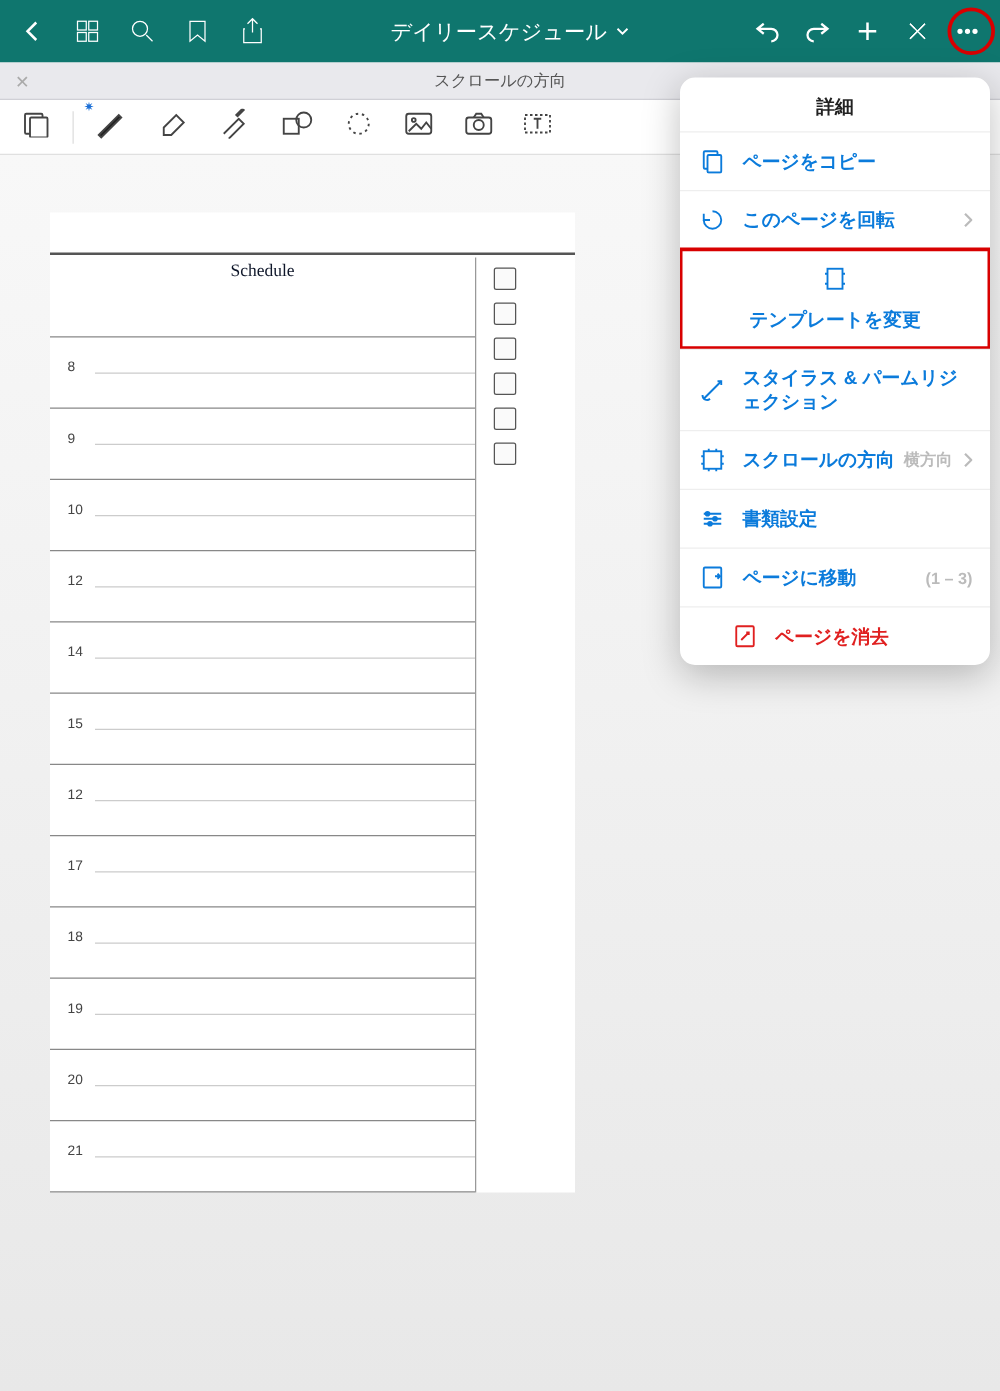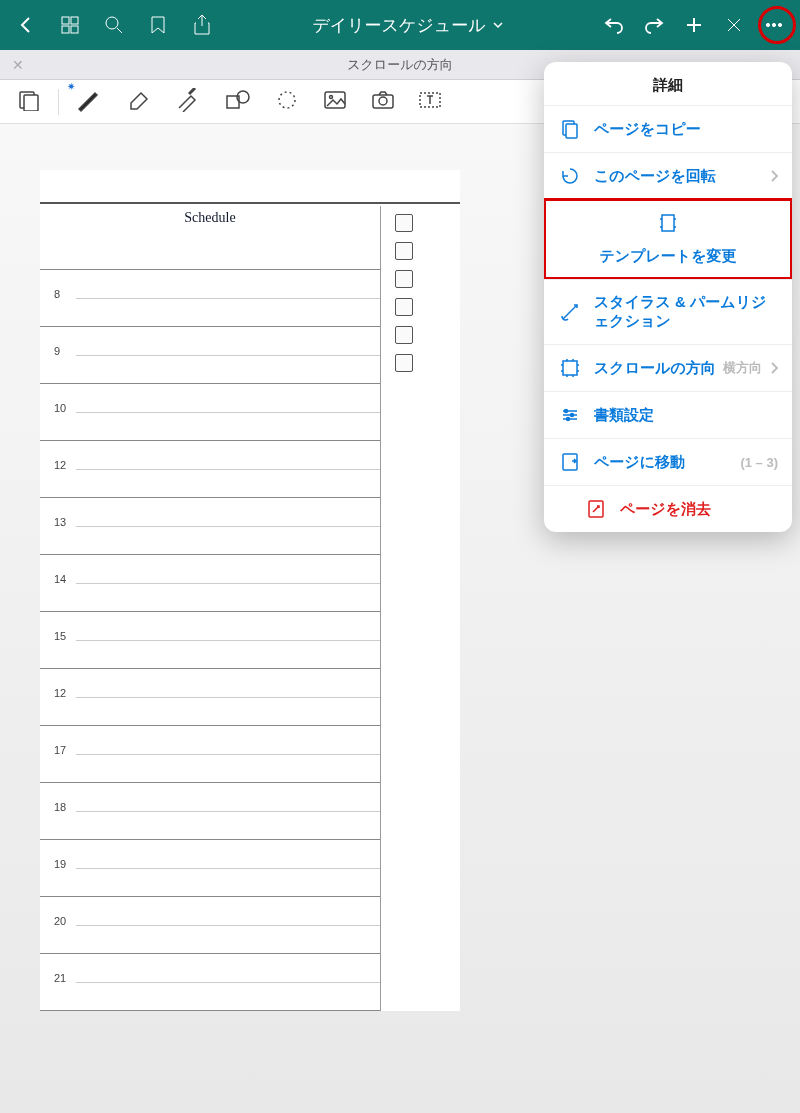--- a/index.html
+++ b/index.html
@@ -220,24 +220,20 @@
           </div>
           <div class="hour-row">
             <span class="num">10</span>
             <div class="midline"></div>
           </div>
           <div class="hour-row">
             <span class="num">12</span>
             <div class="midline"></div>
           </div>
           <div class="hour-row">
-            <span class="num">13</span>
-            <div class="midline"></div>
-          </div>
-          <div class="hour-row">
             <span class="num">14</span>
             <div class="midline"></div>
           </div>
           <div class="hour-row">
             <span class="num">15</span>
             <div class="midline"></div>
           </div>
           <div class="hour-row">
             <span class="num">12</span>
             <div class="midline"></div>

